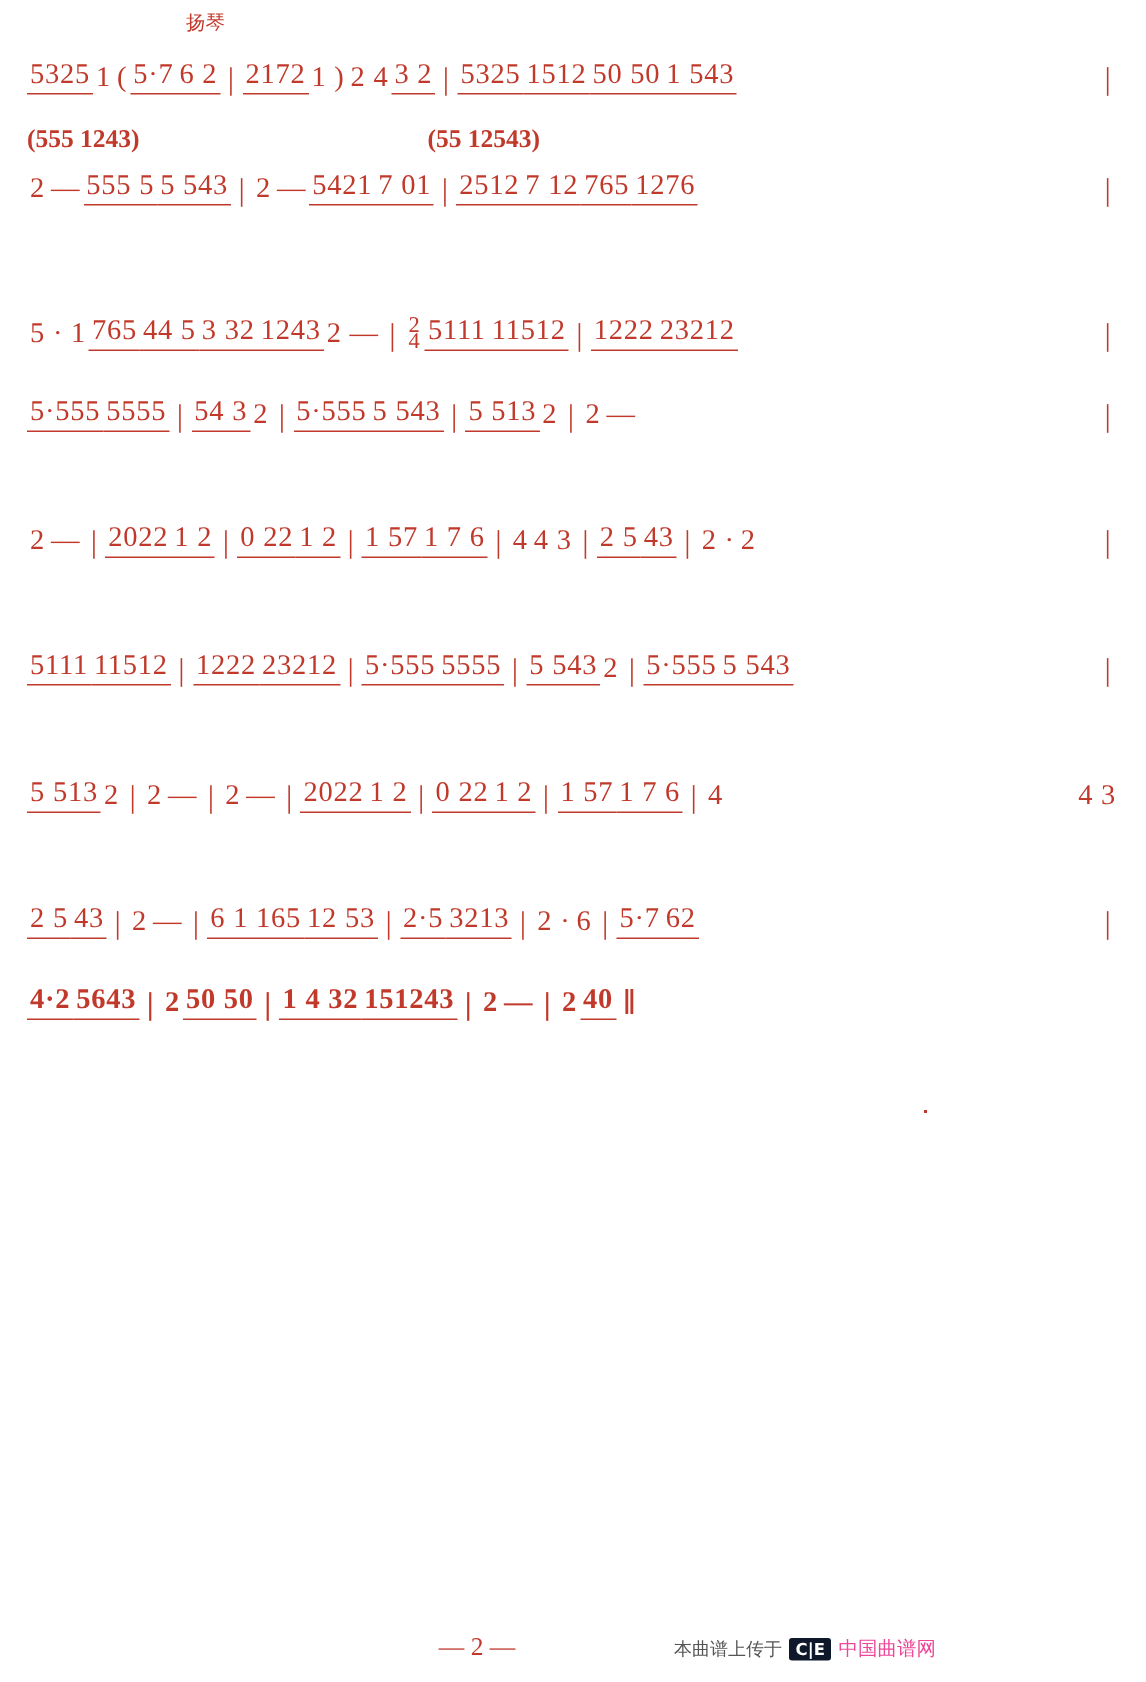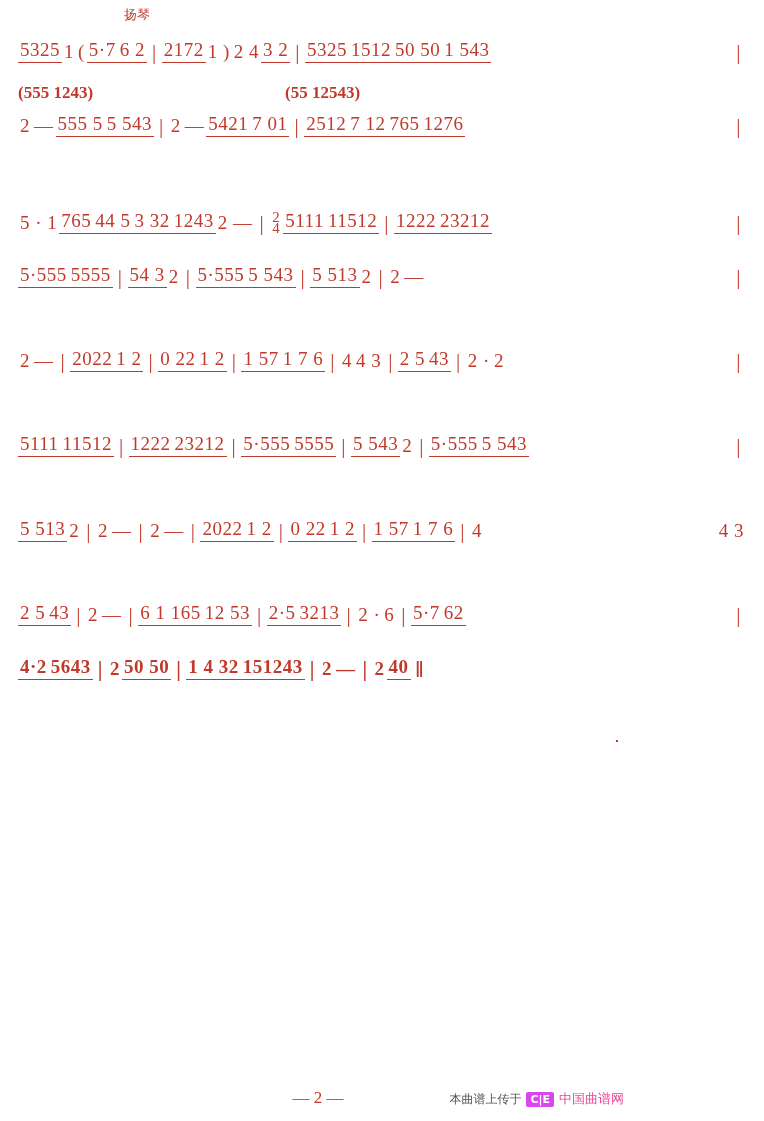--- a/index.html
+++ b/index.html
@@ -90,21 +90,21 @@
     top: 1090px;
     display: flex;
     align-items: center;
     gap: 5px;
     font-size: 12px;
     color: #555;
     font-family: "DejaVu Sans", sans-serif;
   }
   .credit .cbox {
     display: inline-block;
-    background: #d946ef;
+    background: #0f172a;
     color: #fff;
     font-size: 11px;
     padding: 1px 4px;
     border-radius: 2px;
     font-weight: bold;
   }
   .credit .cweb {
     color: #ec4899;
     font-size: 13px;
   }

